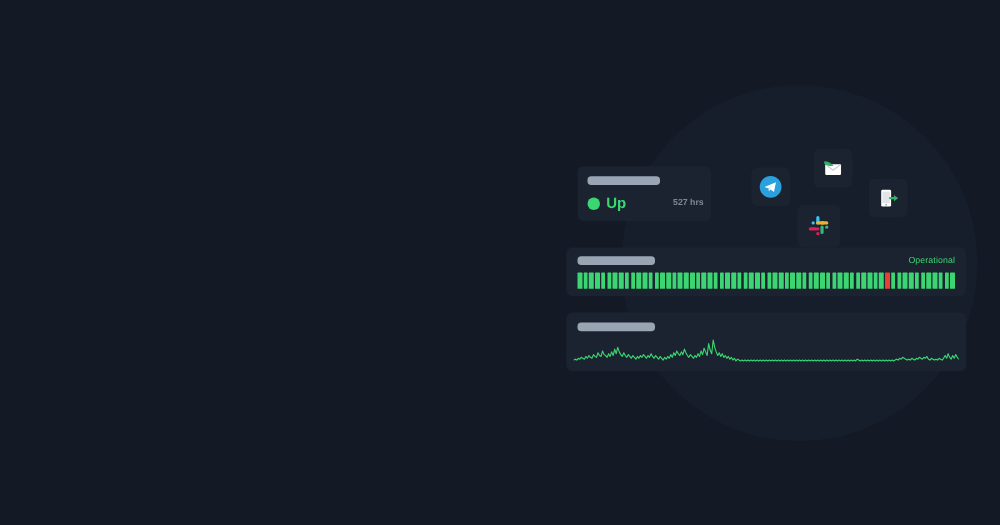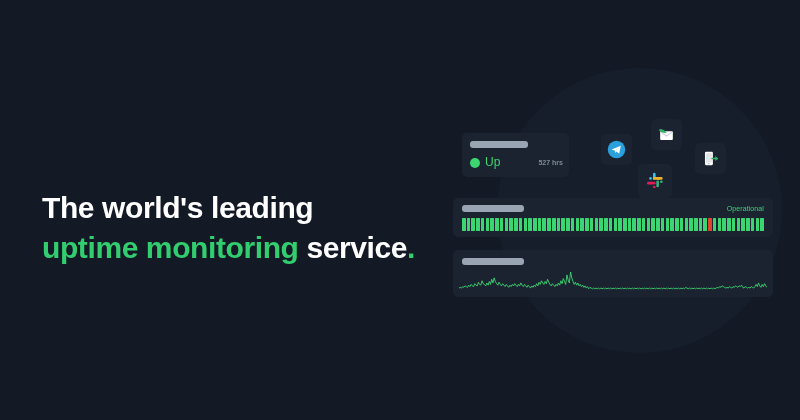--- a/index.html
+++ b/index.html
@@ -88,21 +88,21 @@
     width: 10px;
     height: 10px;
     border-radius: 50%;
     background: #3BD671;
   }
   .status-label {
     position: absolute;
     left: 15px;
     top: 0;
     font-size: 12px;
-    font-weight: normal;
+    font-weight: bold;
     color: #3BD671;
     line-height: 15px;
   }
   .status-meta {
     position: absolute;
     right: 0;
     top: 2px;
     font-size: 7px;
     font-weight: bold;
     color: #7C8797;
@@ -182,24 +182,20 @@
   #icon-push     { left: 695px; top: 143px; width: 31px; height: 31px; }
   #icon-slack    { left: 638px; top: 164px; width: 34px; height: 34px; }
 </style>
 </head>
 <body>
 
 <div id="stage">
 
   <div class="bg-circle"></div>
 
-  <h1 class="headline">
-    <span class="ln">The world's leading</span>
-    <span class="ln"><span class="accent">uptime monitoring</span><span> service</span><span class="accent">.</span></span>
-  </h1>
 
   <div class="card" id="status-card">
     <span class="placeholder-bar"></span>
     <div class="status-row">
       <span class="dot"></span>
       <span class="status-label">Up</span>
       <span class="status-meta">527 hrs</span>
     </div>
   </div>
 

